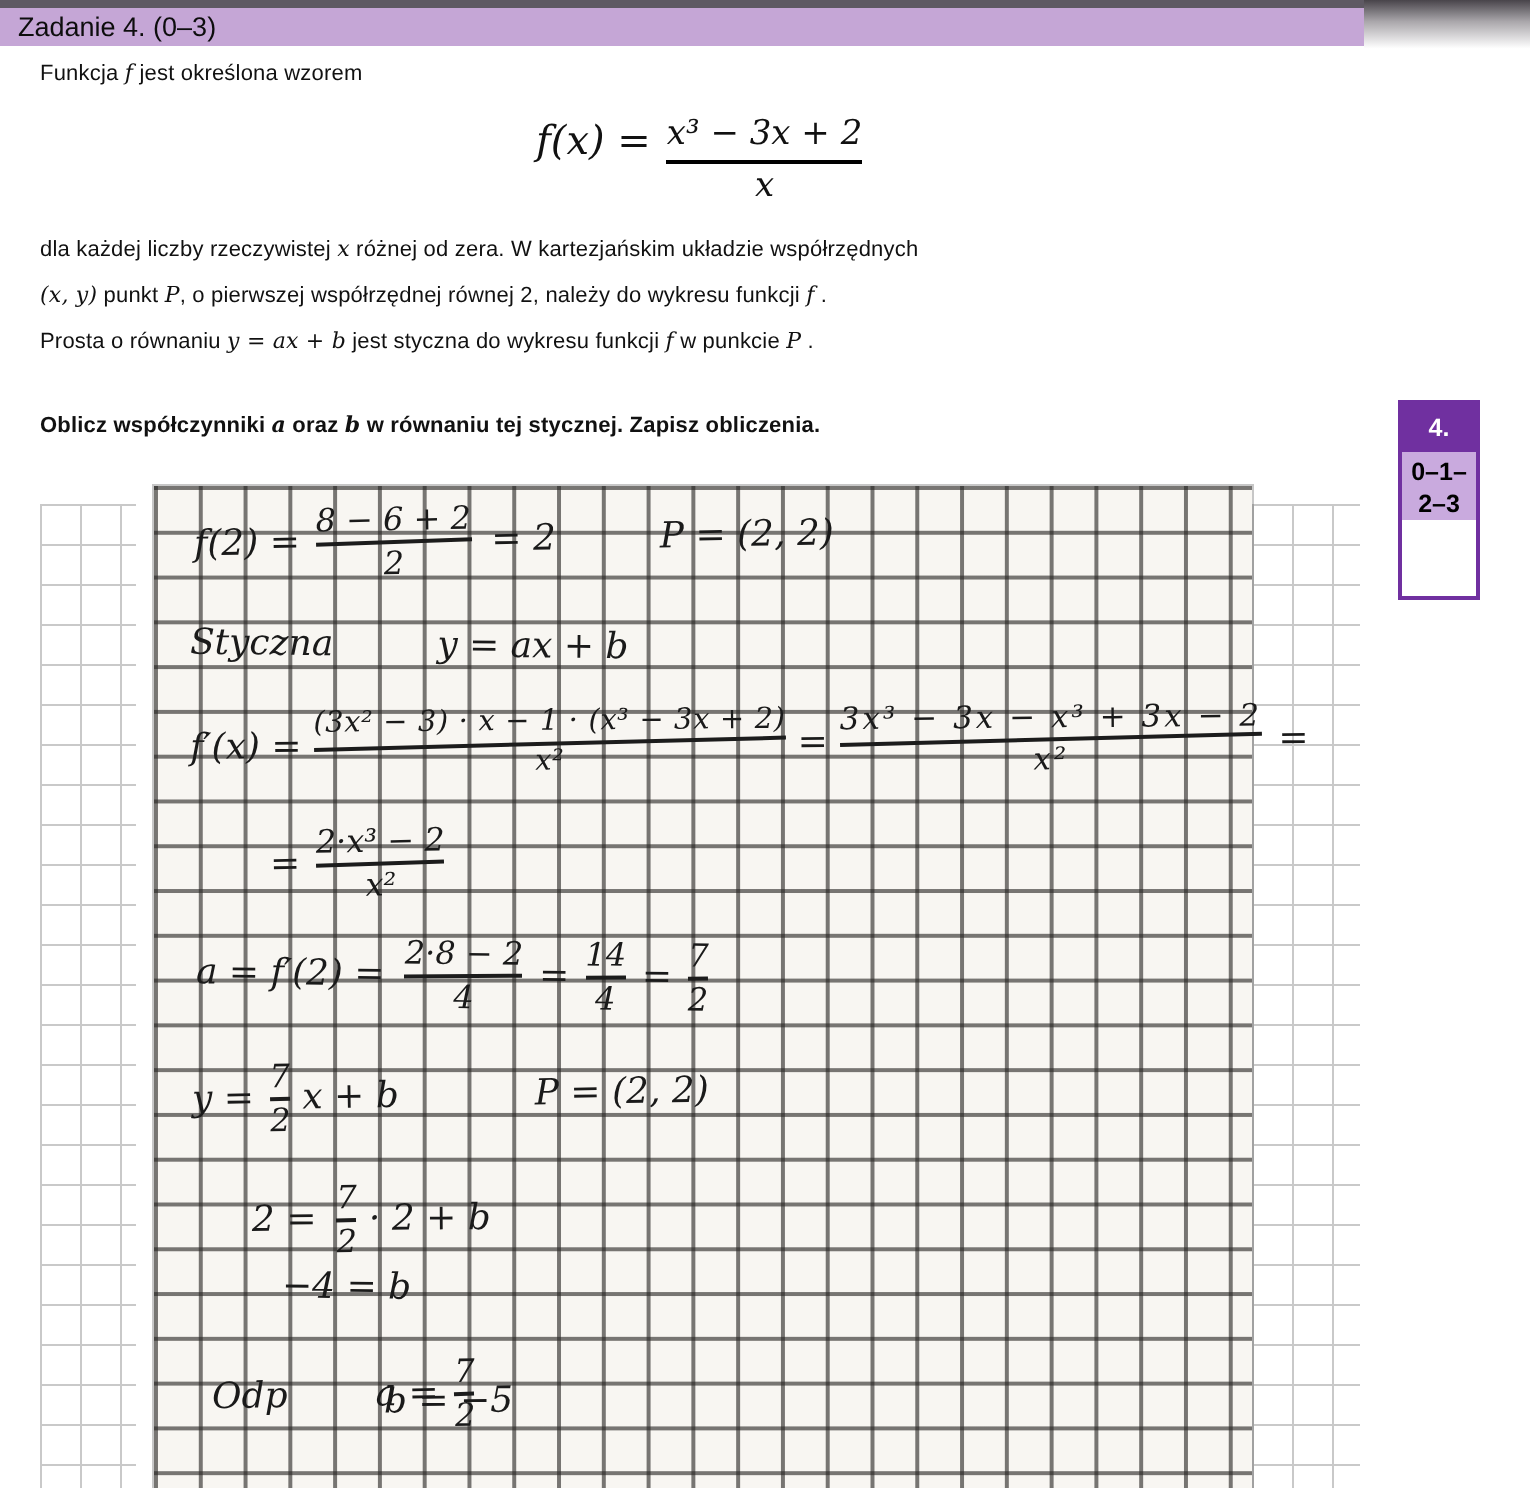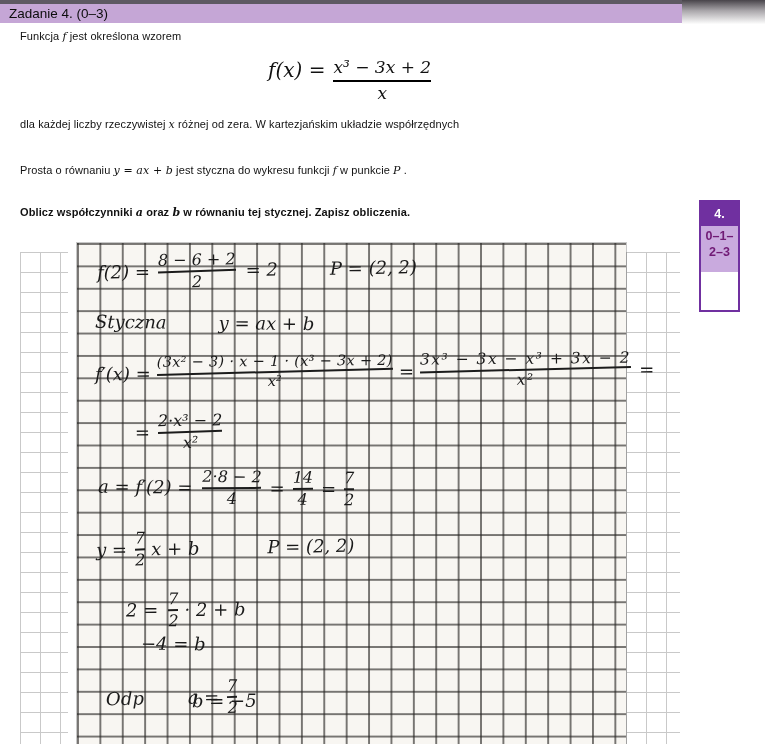--- a/index.html
+++ b/index.html
@@ -17,21 +17,21 @@
   
   .formula{position:absolute;left:268px;top:58px;display:flex;align-items:flex-start;
            font-family:"DejaVu Serif",serif;font-style:italic;}
   .formula .lhs{font-size:20px;margin-right:8px;}
   .frac{display:inline-flex;flex-direction:column;align-items:center;font-size:17px;line-height:1.15;}
   .frac .bar{align-self:stretch;border-top:2px solid #000;margin:2px 0;}
   
   .score-box{position:absolute;left:699px;top:200px;width:41px;border:2px solid #7030a0;
              box-sizing:border-box;text-align:center;font-weight:bold;}
   .score-num{background:#7030a0;color:#fff;font-size:12.5px;height:24px;line-height:24px;}
-  .score-pts{background:#c9aade;color:#701a75;font-size:12.5px;line-height:16px;height:46px;padding-top:2px;box-sizing:border-box;}
+  .score-pts{background:#c9aade;color:#000000;font-size:12.5px;line-height:16px;height:34px;padding-top:2px;box-sizing:border-box;}
   .score-empty{background:#fff;height:38px;}
   
   .pale-grid{position:absolute;top:252px;height:492px;
     background-image:linear-gradient(to right,#c9c9c9 1px,transparent 1px),
                      linear-gradient(to bottom,#c9c9c9 1px,transparent 1px);
     background-size:20px 20px;}
   .pale-left{left:20px;width:48px;}
   .pale-right{left:626px;width:54px;}
   .photo{position:absolute;left:77px;top:243px;width:549px;height:501px;background-color:#f8f6f2;
     background-image:linear-gradient(to right,rgba(40,38,36,.62) 2px,transparent 2px),
@@ -67,20 +67,23 @@
     <span class="frac">
       <span>x³ − 3x + 2</span>
       <span class="bar"></span>
       <span>x</span>
     </span>
   </div>
 
   <div class="pline" style="top:118px;">
     <span>dla każdej liczby rzeczywistej  </span><span class="it">x</span><span>  różnej od zera. W kartezjańskim układzie współrzędnych</span>
   </div>
+  <div class="pline" style="top:141px;">
+    <span class="it">(x, y)</span><span>  punkt  </span><span class="it">P</span><span>, o pierwszej współrzędnej równej  2,  należy do wykresu funkcji  </span><span class="it">f</span><span> .</span>
+  </div>
   <div class="pline task-line" style="top:206px;">
     <span>Oblicz współczynniki  </span><span class="it">a</span><span>  oraz  </span><span class="it">b</span><span>  w równaniu tej stycznej. Zapisz obliczenia.</span>
   </div>
 
   <div class="pline" style="top:164px;">
     <span>Prosta o równaniu  </span><span class="it">y = ax + b</span><span>  jest styczna do wykresu funkcji  </span><span class="it">f</span><span>  w punkcie  </span><span class="it">P</span><span> .</span>
   </div>
 
   <div class="score-box">
     <div class="score-num">4.</div>

